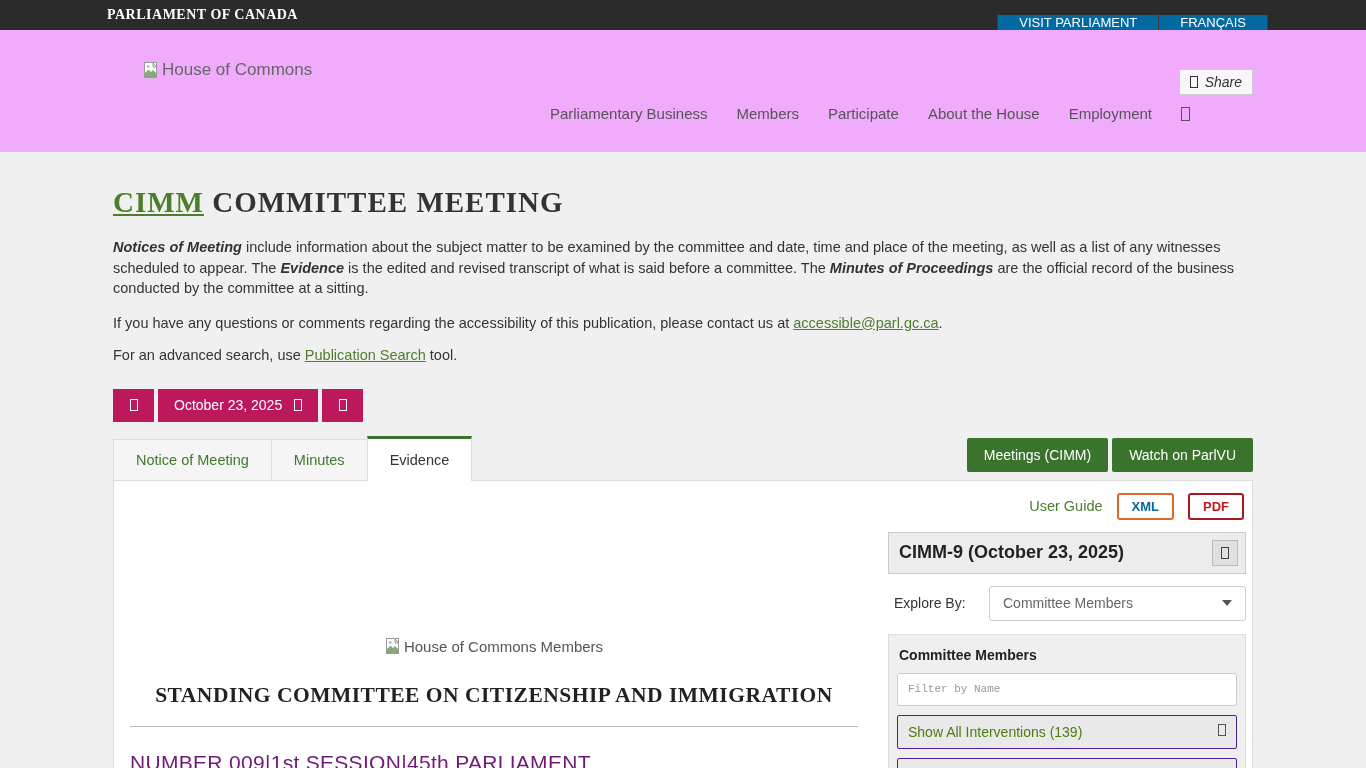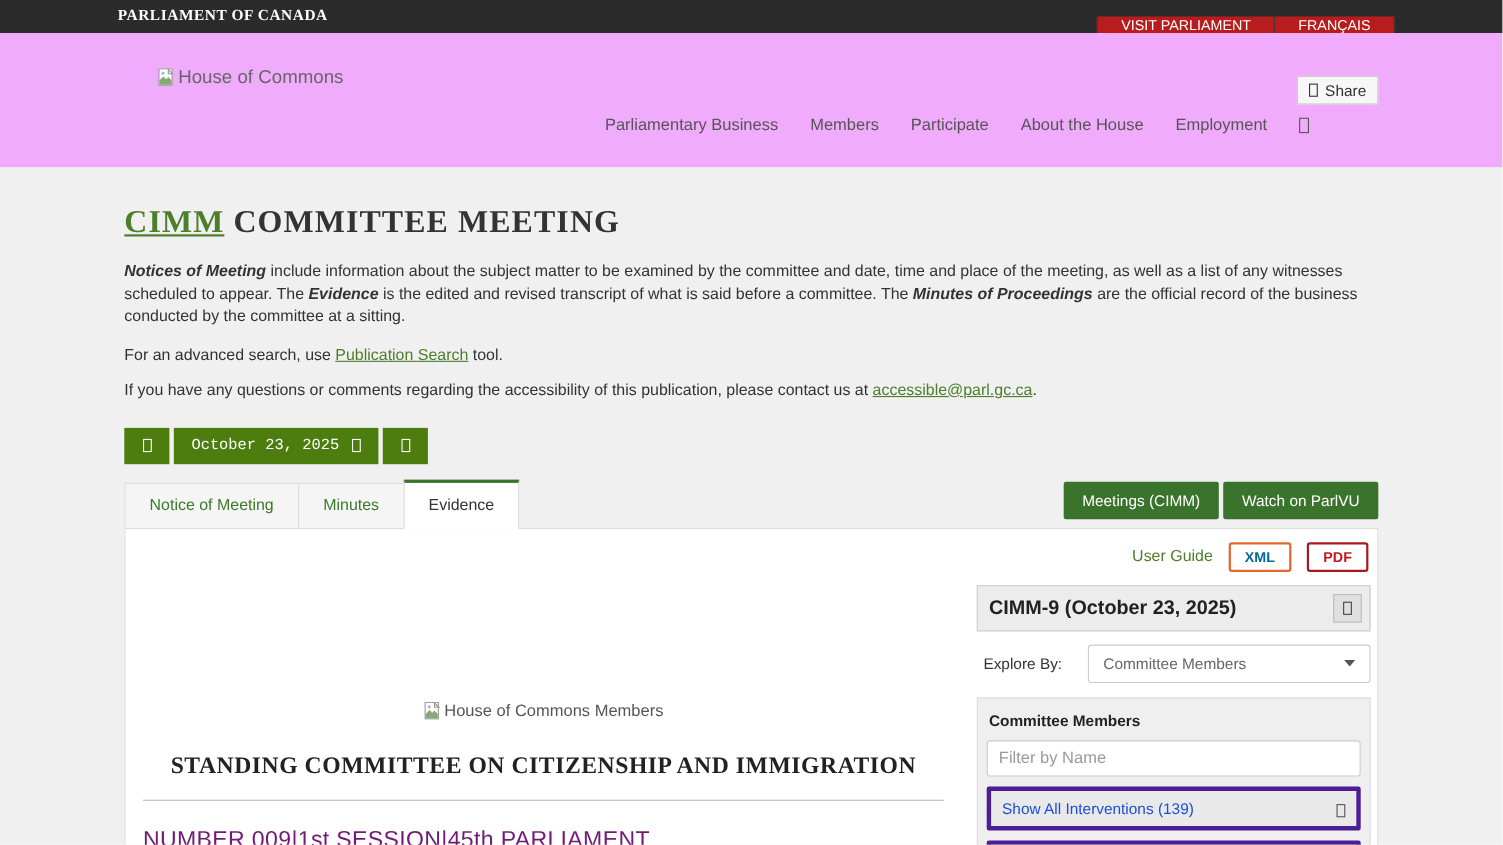--- a/index.html
+++ b/index.html
@@ -3,32 +3,32 @@
 <meta charset="utf-8">
 <style>
   * { margin:0; padding:0; box-sizing:border-box; }
   html,body { width:1366px; height:768px; overflow:hidden; background:#fff;
               font-family:"Liberation Sans", sans-serif; }
 
   
   .topbar { height:30px; background:#2b2b2b; display:flex; align-items:flex-end; }
   .topbar-brand { color:#fff; font-family:"Liberation Serif", serif; font-weight:bold;
                   font-size:14px; letter-spacing:.5px; align-self:center; margin-left:107px; }
-  .topbar-right { margin-left:auto; display:flex; background:#b91c1c; margin-right:98px; }
+  .topbar-right { margin-left:auto; display:flex; background:#0369a1; margin-right:98px; }
   .topbar-link { color:#fff; font-size:13px; display:flex; align-items:center;
                  padding:0 21px; border-left:1px solid #3a3a3a; cursor:pointer; }
   .topbar-link:last-child { border-right:1px solid #3a3a3a; }
 
   
   .header { height:122px; background:#f0abfc; position:relative; }
   .logo { position:absolute; left:143px; top:30px; display:flex; align-items:center; gap:2px;
           color:#666; font-size:17px; }
   .share-btn { position:absolute; right:113px; top:39px; background:#f7f7f7; border:1px solid #ccc;
                font-size:14px; color:#333; padding:4px 10px; display:flex; align-items:center; gap:7px;
-               cursor:pointer; }
+               cursor:pointer;font-style:italic; }
   .mainnav { position:absolute; right:176px; bottom:30px; display:flex; align-items:center; gap:29px; }
   .mainnav .nav-item { color:#555; font-size:15px; cursor:pointer; white-space:nowrap; }
 
   
   .tofu { display:inline-block; width:9px; height:14px; border:1px solid currentColor;
           vertical-align:middle; }
   .tofu.small { width:8px; height:12px; }
 
   
   .page { background:#f0f0f0; min-height:616px; padding:0 113px; }
@@ -36,22 +36,22 @@
                 color:#333; letter-spacing:1px; font-weight:600; }
   .page-title a { color:#4c7e2c; text-decoration:underline; cursor:pointer; }
 
   .intro { margin-top:18px; font-size:14.5px; color:#333; line-height:1.42; max-width:1140px; }
   .intro b i, .bi { font-weight:bold; font-style:italic; }
   .pline { margin-top:16px; font-size:14.5px; color:#333; }
   .green-link { color:#4c7e2c; text-decoration:underline; cursor:pointer; }
 
   
   .datenav { margin-top:26px; display:flex; gap:4px; }
-  .datebtn { background:#4d7c0f; color:#fff; border:none; height:33px; font-size:14px;
-             display:flex; align-items:center; justify-content:center; cursor:pointer;font-family:Liberation Mono, monospace; }
+  .datebtn { background:#be185d; color:#fff; border:none; height:33px; font-size:14px;
+             display:flex; align-items:center; justify-content:center; cursor:pointer; }
   .datebtn.arrow { width:41px; }
   .datebtn.mid { padding:0 16px; gap:12px; }
 
   
   .tabrow { margin-top:14px; display:flex; align-items:flex-end; }
   .tab { background:#f5f5f5; border:1px solid #ddd; border-bottom:none; padding:12px 22px;
          font-size:14.5px; color:#3d7a28; cursor:pointer; margin-right:-1px; }
   .tab.active { background:#fff; color:#333; border-top:3px solid #3a742c; padding-top:13px;
                 position:relative; z-index:2; margin-bottom:-1px; padding-bottom:13px; }
   .tab-actions { margin-left:auto; display:flex; gap:4px; padding-bottom:8px; }
@@ -87,24 +87,24 @@
   .sb-explore { display:flex; align-items:center; margin-top:12px; }
   .sb-explore-label { font-size:14px; color:#333; width:95px; margin-left:6px; }
   .sb-select { flex:1; background:#fff; border:1px solid #ccc; border-radius:3px; height:35px;
                display:flex; align-items:center; padding:0 13px; color:#666; font-size:14px;
                cursor:pointer; }
   .caret { margin-left:auto; width:0; height:0; border-left:5px solid transparent;
            border-right:5px solid transparent; border-top:6px solid #555; }
   .sb-section { margin-top:13px; background:#efefef; border:1px solid #ddd; padding:10px 8px; }
   .sb-section-heading { font-weight:bold; font-size:14px; color:#222; margin:2px 0 10px 2px; }
   .sb-filter { width:100%; height:33px; border:1px solid #ccc; border-radius:3px; padding:0 10px;
-               font-size:15px; color:#333; font-family:Liberation Sans, sans-serif; }
+               font-size:11px; color:#333; font-family:Liberation Mono, monospace; }
   .sb-filter::placeholder { color:#999; }
-  .sb-item { background:#e9e9e9; border:4px solid #4c1d95; border-radius:2px; margin-top:9px;
-             padding:8px 10px; font-size:14px; color:#1d4ed8; display:flex; align-items:flex-end;
+  .sb-item { background:#e9e9e9; border:1px solid #4c1d95; border-radius:2px; margin-top:9px;
+             padding:8px 10px; font-size:14px; color:#4d7c0f; display:flex; align-items:flex-start;
              justify-content:space-between; cursor:pointer; }
   .sb-item .tofu { color:#555; }
 
   
   .broken-img { width:17px; height:17px; display:inline-block; }
 </style>
 </head>
 <body>
 
 <div class="topbar">
@@ -140,23 +140,23 @@
     <span class="nav-item tofu" style="color:#555;"></span>
   </div>
 </div>
 
 <div class="page">
 
   <h1 class="page-title"><a>CIMM</a> <span>COMMITTEE MEETING</span></h1>
 
   <p class="intro"><span class="bi">Notices of Meeting</span><span> include information about the subject matter to be examined by the committee and date, time and place of the meeting, as well as a list of any witnesses scheduled to appear. The </span><span class="bi">Evidence</span><span> is the edited and revised transcript of what is said before a committee. The </span><span class="bi">Minutes of Proceedings</span><span> are the official record of the business conducted by the committee at a sitting.</span></p>
 
+  <p class="pline"><span>If you have any questions or comments regarding the accessibility of this publication, please contact us at </span><a class="green-link">accessible@parl.gc.ca</a><span>.</span></p>
+
   <p class="pline"><span>For an advanced search, use </span><a class="green-link">Publication Search</a><span> tool.</span></p>
-
-  <p class="pline"><span>If you have any questions or comments regarding the accessibility of this publication, please contact us at </span><a class="green-link">accessible@parl.gc.ca</a><span>.</span></p>
 
   <div class="datenav">
     <button class="datebtn arrow">
       <span class="tofu small"></span>
     </button>
     <button class="datebtn mid">
       <span>October 23, 2025</span>
       <span class="tofu small"></span>
     </button>
     <button class="datebtn arrow">

